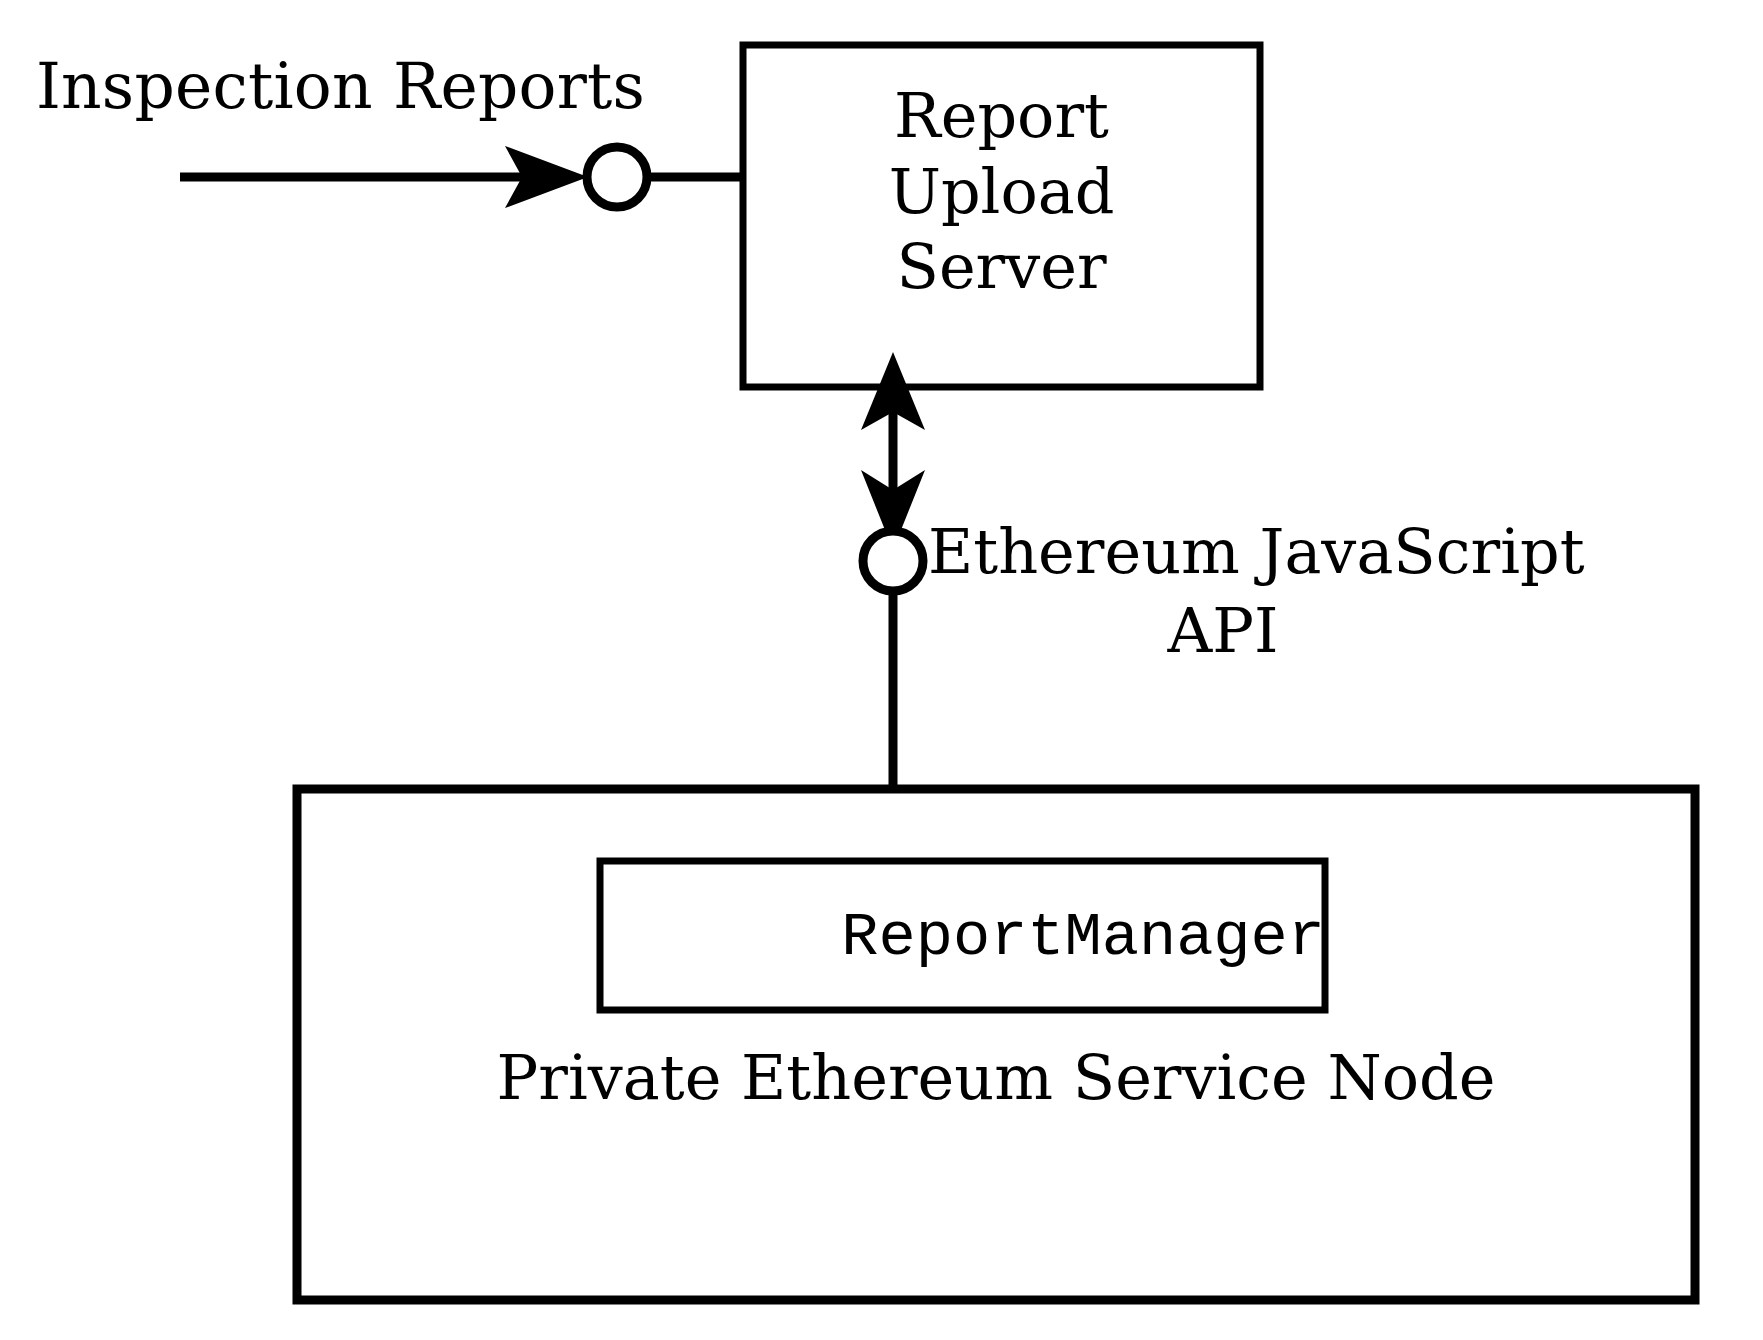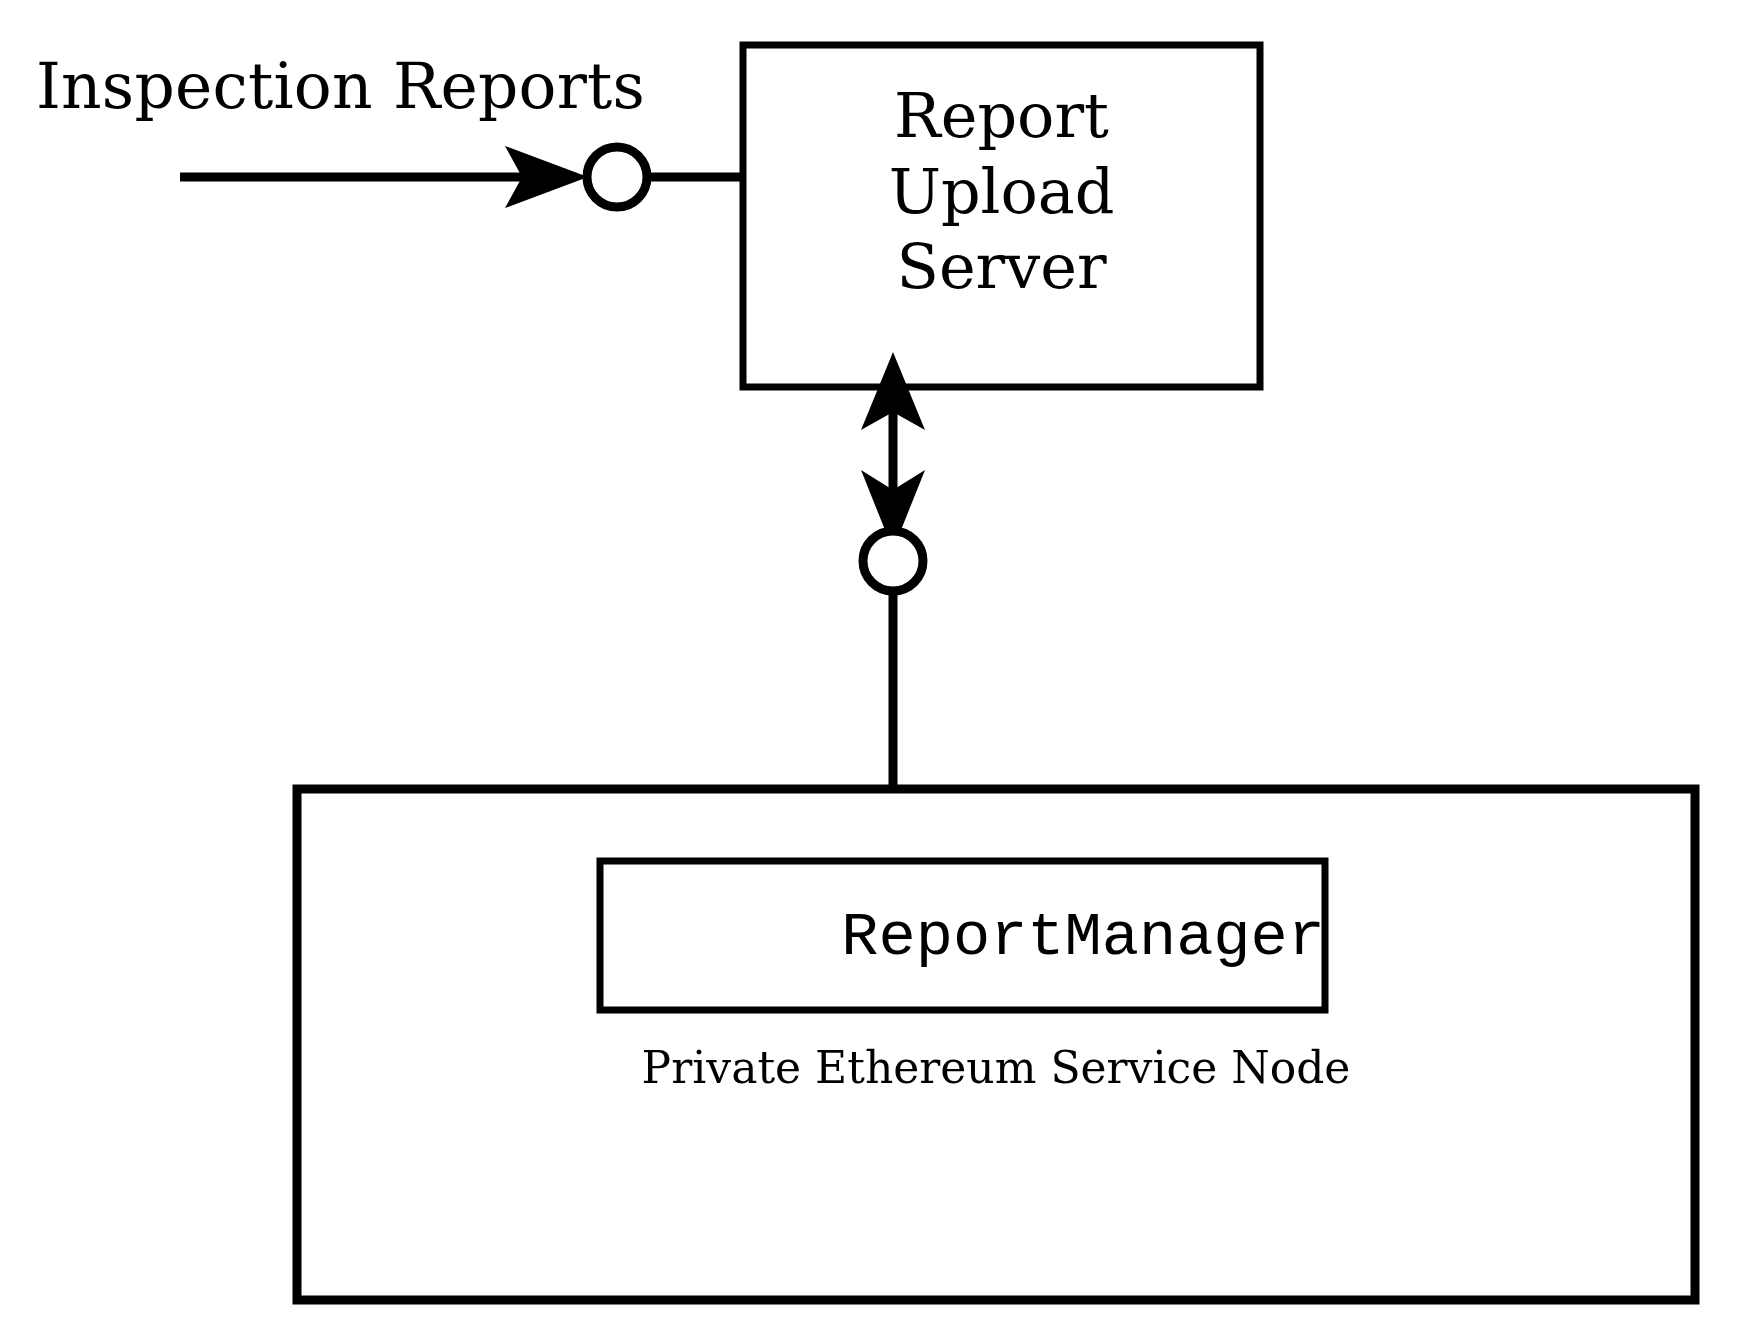--- a/index.html
+++ b/index.html
@@ -66,21 +66,21 @@
     width: 725px;
     text-align: right;
     font-size: 62px;
     font-family: Liberation Mono, monospace;
   }
   .label-private-node {
     left: 297px;
     top: 1043px;
     width: 1398px;
     text-align: center;
-    font-size: 44px;
+    font-size: 62px;
   }
 </style>
 </head>
 <body>
 
 <div id="canvas">
 
   <svg id="vector-layer" viewBox="0 0 1763 1340" xmlns="http://www.w3.org/2000/svg">
 
     <rect x="743" y="45" width="517" height="342" fill="#ffffff" stroke="#000000" stroke-width="7"></rect>
@@ -103,18 +103,19 @@
 
     <rect x="297" y="789" width="1398" height="511" fill="none" stroke="#000000" stroke-width="9"></rect>
 
     <rect x="600" y="861" width="725" height="149" fill="#ffffff" stroke="#000000" stroke-width="7"></rect>
   </svg>
 
   <div class="label label-inspection-reports">Inspection Reports</div>
 
   <div class="label label-report-upload-server"><span>Report</span><br><span>Upload</span><br><span>Server</span></div>
 
+  <div class="label label-eth-api"><span>Ethereum JavaScript</span><span class="line2">API</span></div>
 
   <div class="label label-report-manager">ReportManager</div>
 
   <div class="label label-private-node">Private Ethereum Service Node</div>
 
 </div>
 
 </body></html>

